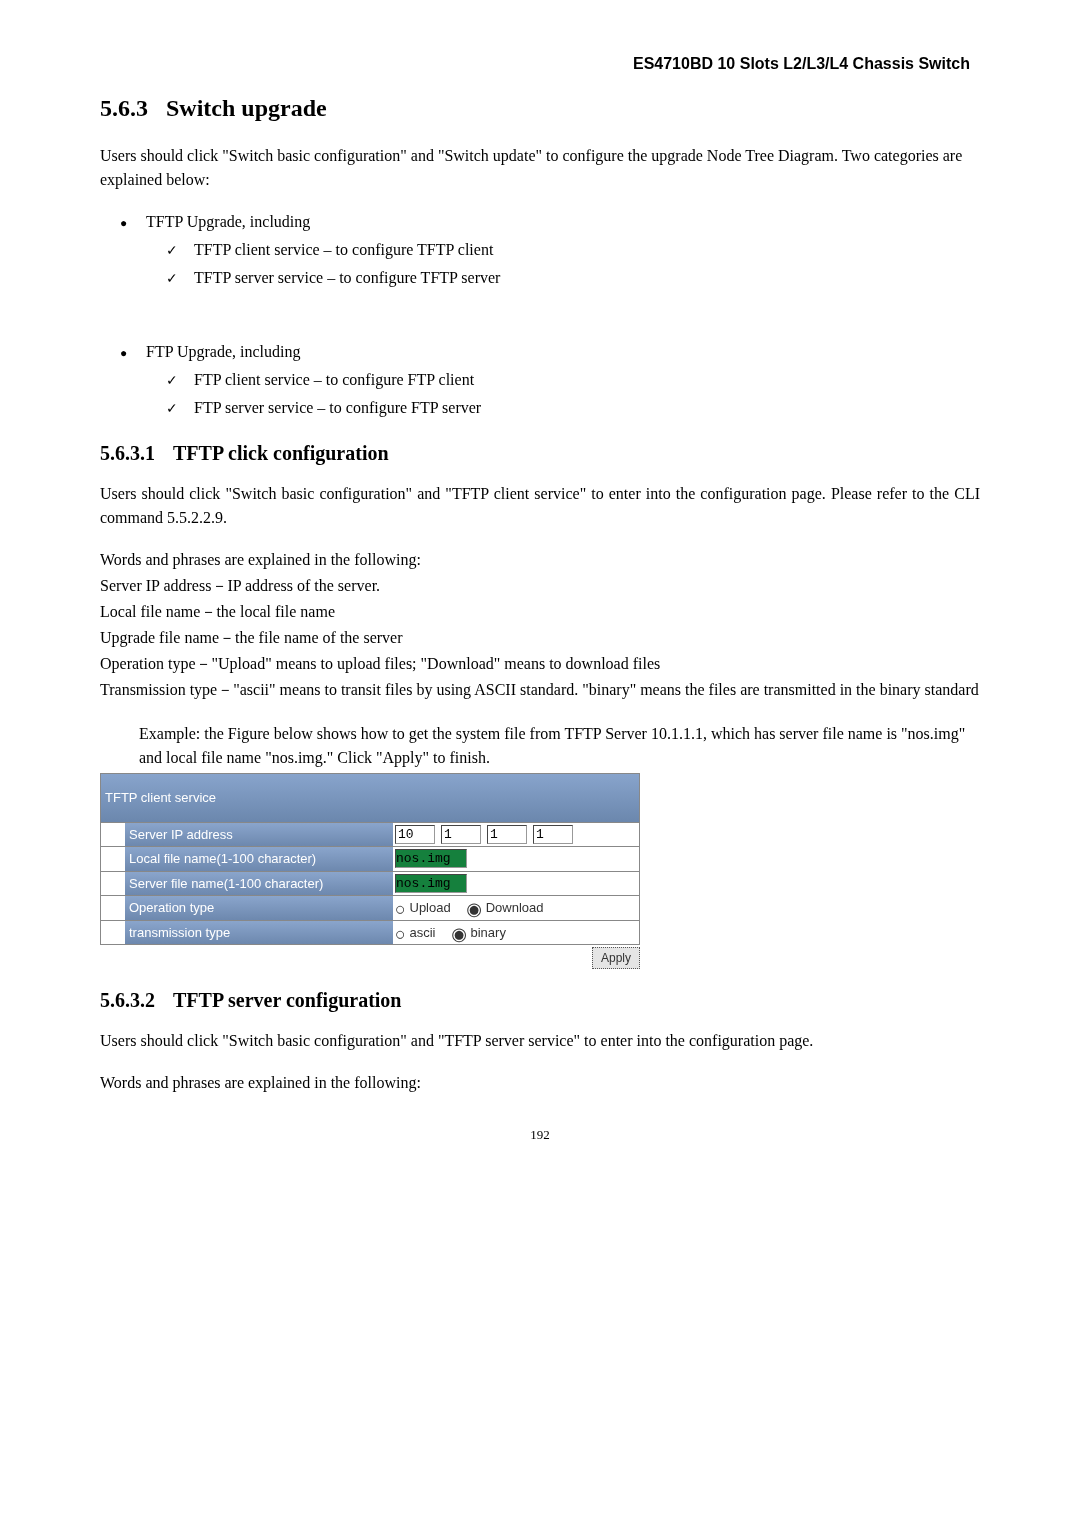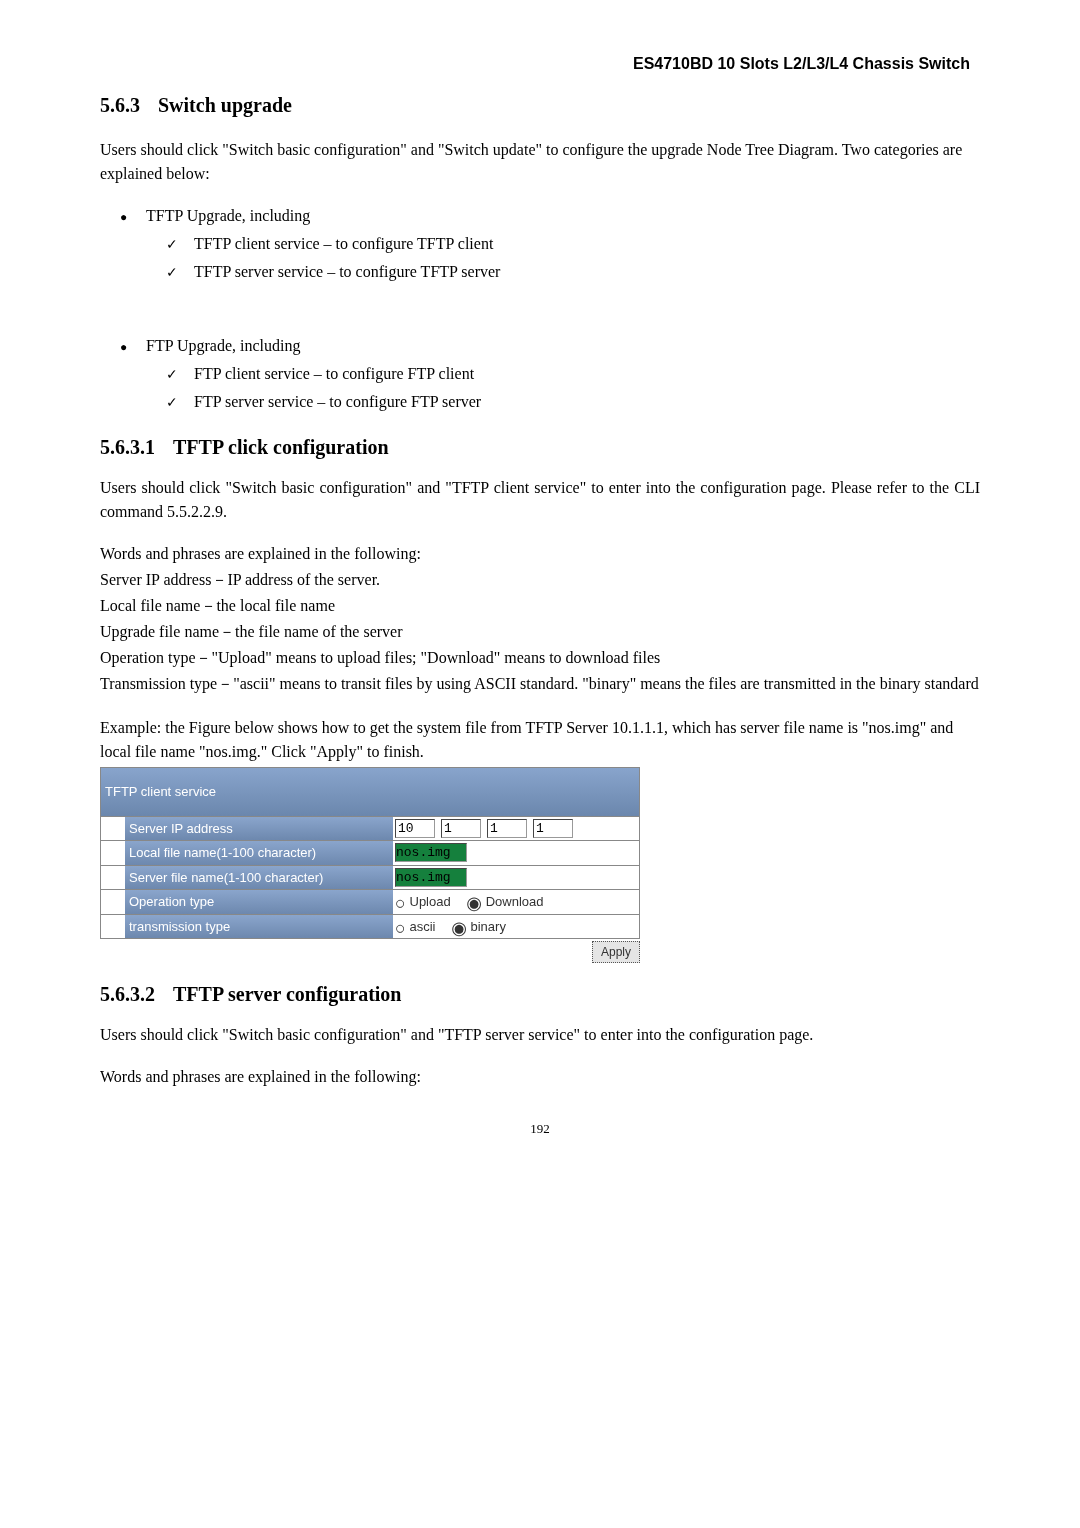--- a/index.html
+++ b/index.html
@@ -16,21 +16,21 @@
   .header-title {
     font-family: Arial, Helvetica, sans-serif;
     font-weight: bold;
     font-size: 16px;
     text-align: right;
     padding-right: 10px;
     margin-bottom: 14px;
     margin-top: 12px;
   }
   h2.section {
-    font-size: 20px;
+    font-size: 24px;
     font-weight: bold;
     margin: 0 0 18px 0;
   }
   h3.section {
     font-size: 20px;
     font-weight: bold;
     margin: 14px 0 14px 0;
   }
   .sec-num { margin-right: 18px; }
   p { margin: 6px 0 18px 0; text-align: left; }
@@ -153,21 +153,21 @@
 </h3>
 
 <p class="justify">Users should click "Switch basic configuration" and "TFTP client service" to enter into the configuration page. Please refer to the CLI command 5.5.2.2.9.</p>
 <div class="line">Words and phrases are explained in the following:</div>
 <div class="line">Server IP address－IP address of the server.</div>
 <div class="line">Local file name－the local file name</div>
 <div class="line">Upgrade file name－the file name of the server</div>
 <div class="line">Operation type－"Upload" means to upload files; "Download" means to download files</div>
 <div class="line">Transmission type－"ascii" means to transit files by using ASCII standard. "binary" means the files are transmitted in the binary standard</div>
 
-<p style="margin-top:20px; margin-bottom:2px;">Example: the Figure below shows how to get the system file from TFTP Server 10.1.1.1, which has server file name is "nos.img" and local file name "nos.img." Click "Apply" to finish.</p>
+<p style="margin-top:20px; margin-bottom:2px;margin-left:39px;">Example: the Figure below shows how to get the system file from TFTP Server 10.1.1.1, which has server file name is "nos.img" and local file name "nos.img." Click "Apply" to finish.</p>
 
 <div class="tftp-box">
   <div class="tftp-title">TFTP client service</div>
 
   <div class="tftp-row">
     <div class="tftp-label">Server IP address</div>
     <div class="tftp-field">
       <input class="ip-input" value="10" style="">
       <input class="ip-input" value="1" style="">
       <input class="ip-input" value="1" style="">

